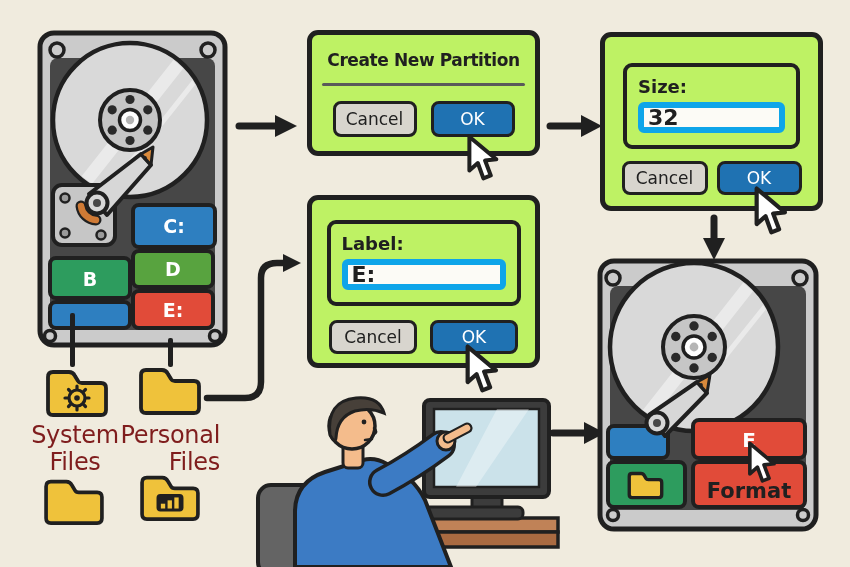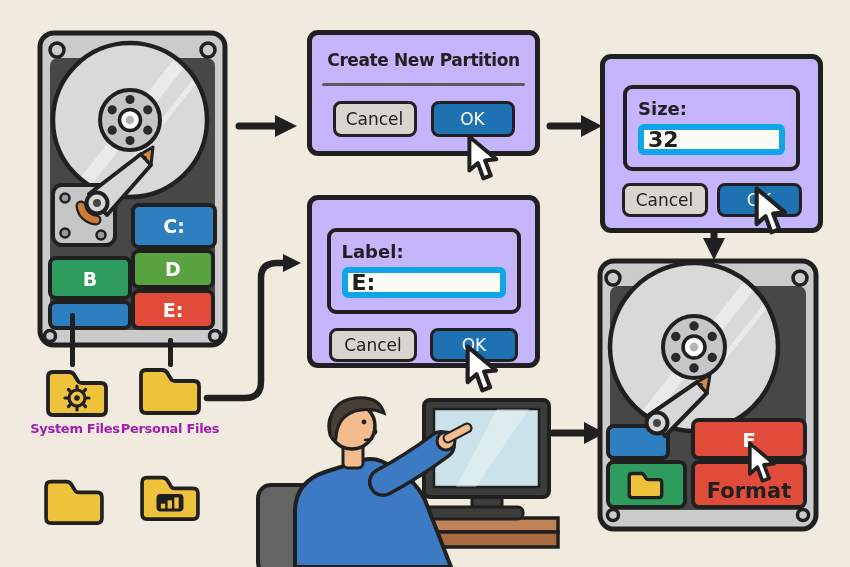--- a/index.html
+++ b/index.html
@@ -2,42 +2,42 @@
 <html><head>
 <meta charset="utf-8">
 <style>
   html,body{margin:0;padding:0;background:#f0ebde;}
   .stage{position:relative;width:850px;height:567px;overflow:hidden;
          background:#f0ebde;font-family:"DejaVu Sans",sans-serif;}
   .abs{position:absolute;}
   svg text{font-family:"DejaVu Sans",sans-serif;font-weight:bold;}
 
   
-  .dialog{position:absolute;background:#c4b5fd;border:5px solid #202020;
+  .dialog{position:absolute;background:#bef264;border:5px solid #202020;
           border-radius:11px;box-sizing:border-box;}
   .dlg-title{font-size:17px;font-weight:bold;text-align:center;color:#202020;
              padding:15px 2px 0;letter-spacing:-0.4px;white-space:nowrap;}
   .divider{height:2.5px;background:#5a5a5a;margin:13px 10px 0;border-radius:2px;}
   .btn-row{display:flex;justify-content:center;align-items:center;}
   .btn{box-sizing:border-box;border:3.5px solid #202020;border-radius:8px;
        font-family:"DejaVu Sans",sans-serif;font-size:17px;font-weight:normal;
        height:36px;display:flex;align-items:center;justify-content:center;
        padding:0;cursor:pointer;}
   .btn-cancel{background:#d8d5ce;color:#202020;}
   .btn-ok{background:#1f72b2;color:#ffffff;}
   .group-box{border:4px solid #202020;border-radius:9px;box-sizing:border-box;
              padding:9px 11px 12px;}
   .field-label{font-size:18px;font-weight:bold;color:#202020;}
   .text-input{display:block;box-sizing:border-box;width:100%;margin-top:5px;height:31px;
               border:6px solid #0ea5e9;border-radius:6px;background:#fcfbf6;
               font-family:"DejaVu Sans",sans-serif;font-size:22px;font-weight:bold;
               color:#202020;padding:0 4px;}
 
   
-  .caption{position:absolute;font-size:13px;font-weight:bold;color:#a21caf;
+  .caption{position:absolute;font-size:24px;font-weight:normal;color:#7f1d1d;
            text-align:center;line-height:1.14;letter-spacing:-0.3px;}
 
   
   .arrow line{stroke:#202020;stroke-width:7;stroke-linecap:round;}
   .arrow polygon{fill:#202020;}
   .connector path{stroke:#202020;stroke-width:6.5;fill:none;stroke-linecap:round;}
   .connector polygon{fill:#202020;}
   .vline{position:absolute;width:5px;background:#202020;border-radius:2px;}
 
   
@@ -133,21 +133,21 @@
           <line x1="39.7" y1="27.3" x2="41.5" y2="25.5"></line>
       </g>
     </g>
   </svg>
 
   <svg class="abs" style="left:136px;top:362px;" width="68" height="54" viewBox="0 0 66 54">
     <path d="M4,46 L4,13 Q4,8 9,8 L25,8 Q29,8 31,12 L34,17 Q35,19 38,19 L57,19 Q62,19 62,24 L62,46 Q62,51 57,51 L9,51 Q4,51 4,46 Z" fill="#efc23b" stroke="#202020" stroke-width="3.8"></path>
   </svg>
 
   <div class="caption" style="left:26px;top:422px;width:98px;">System Files</div>
-  <div class="caption" style="left:120px;top:422px;width:100px;">Personal Files</div>
+  <div class="caption" style="left:120px;top:422px;width:100px;text-align:right;">Personal Files</div>
 
   <svg class="abs" style="left:42px;top:474px;" width="64" height="52" viewBox="0 0 66 54">
     <path d="M4,46 L4,13 Q4,8 9,8 L25,8 Q29,8 31,12 L34,17 Q35,19 38,19 L57,19 Q62,19 62,24 L62,46 Q62,51 57,51 L9,51 Q4,51 4,46 Z" fill="#efc23b" stroke="#202020" stroke-width="3.8"></path>
   </svg>
 
   <svg class="abs" style="left:138px;top:470px;" width="64" height="52" viewBox="0 0 66 54">
     <path d="M4,46 L4,13 Q4,8 9,8 L25,8 Q29,8 31,12 L34,17 Q35,19 38,19 L57,19 Q62,19 62,24 L62,46 Q62,51 57,51 L9,51 Q4,51 4,46 Z" fill="#efc23b" stroke="#202020" stroke-width="3.8"></path>
     <g>
       <rect x="19" y="25" width="28" height="18" rx="4" fill="#202020"></rect>
       <rect x="23.5" y="35" width="4.5" height="5" fill="#efc23b"></rect>
@@ -181,33 +181,33 @@
 
   <div class="dialog" style="left:307px;top:30px;width:233px;height:126px;">
     <div class="dlg-title">Create New Partition</div>
     <div class="divider"></div>
     <div class="btn-row" style="margin-top:15px;gap:14px;">
       <button class="btn btn-cancel" style="width:84px;">Cancel</button>
       <button class="btn btn-ok" style="width:84px;">OK</button>
     </div>
   </div>
 
-  <div class="dialog" style="left:600px;top:32px;width:223px;height:179px;margin-top:22px;">
+  <div class="dialog" style="left:600px;top:32px;width:223px;height:179px;">
     <div class="group-box" style="width:177px;margin:26px auto 0;">
       <div class="field-label">Size:</div>
       <input class="text-input" readonly="" value="32" style="">
     </div>
     <div class="btn-row" style="margin-top:12px;gap:9px;">
       <button class="btn btn-cancel" style="width:86px;height:34px;">Cancel</button>
       <button class="btn btn-ok" style="width:85px;height:34px;">OK</button>
     </div>
   </div>
 
   <div class="dialog" style="left:307px;top:195px;width:233px;height:173px;">
-    <div class="group-box" style="width:194px;margin:28px auto 0;">
+    <div class="group-box" style="width:194px;margin:20px auto 0;">
       <div class="field-label">Label:</div>
       <input class="text-input" readonly="" value="E:" style="">
     </div>
     <div class="btn-row" style="margin-top:14px;gap:13px;">
       <button class="btn btn-cancel" style="width:88px;height:34px;">Cancel</button>
       <button class="btn btn-ok" style="width:88px;height:34px;">OK</button>
     </div>
   </div>
 
   <svg class="abs" style="left:245px;top:380px;" width="340" height="187" viewBox="0 0 340 187">

